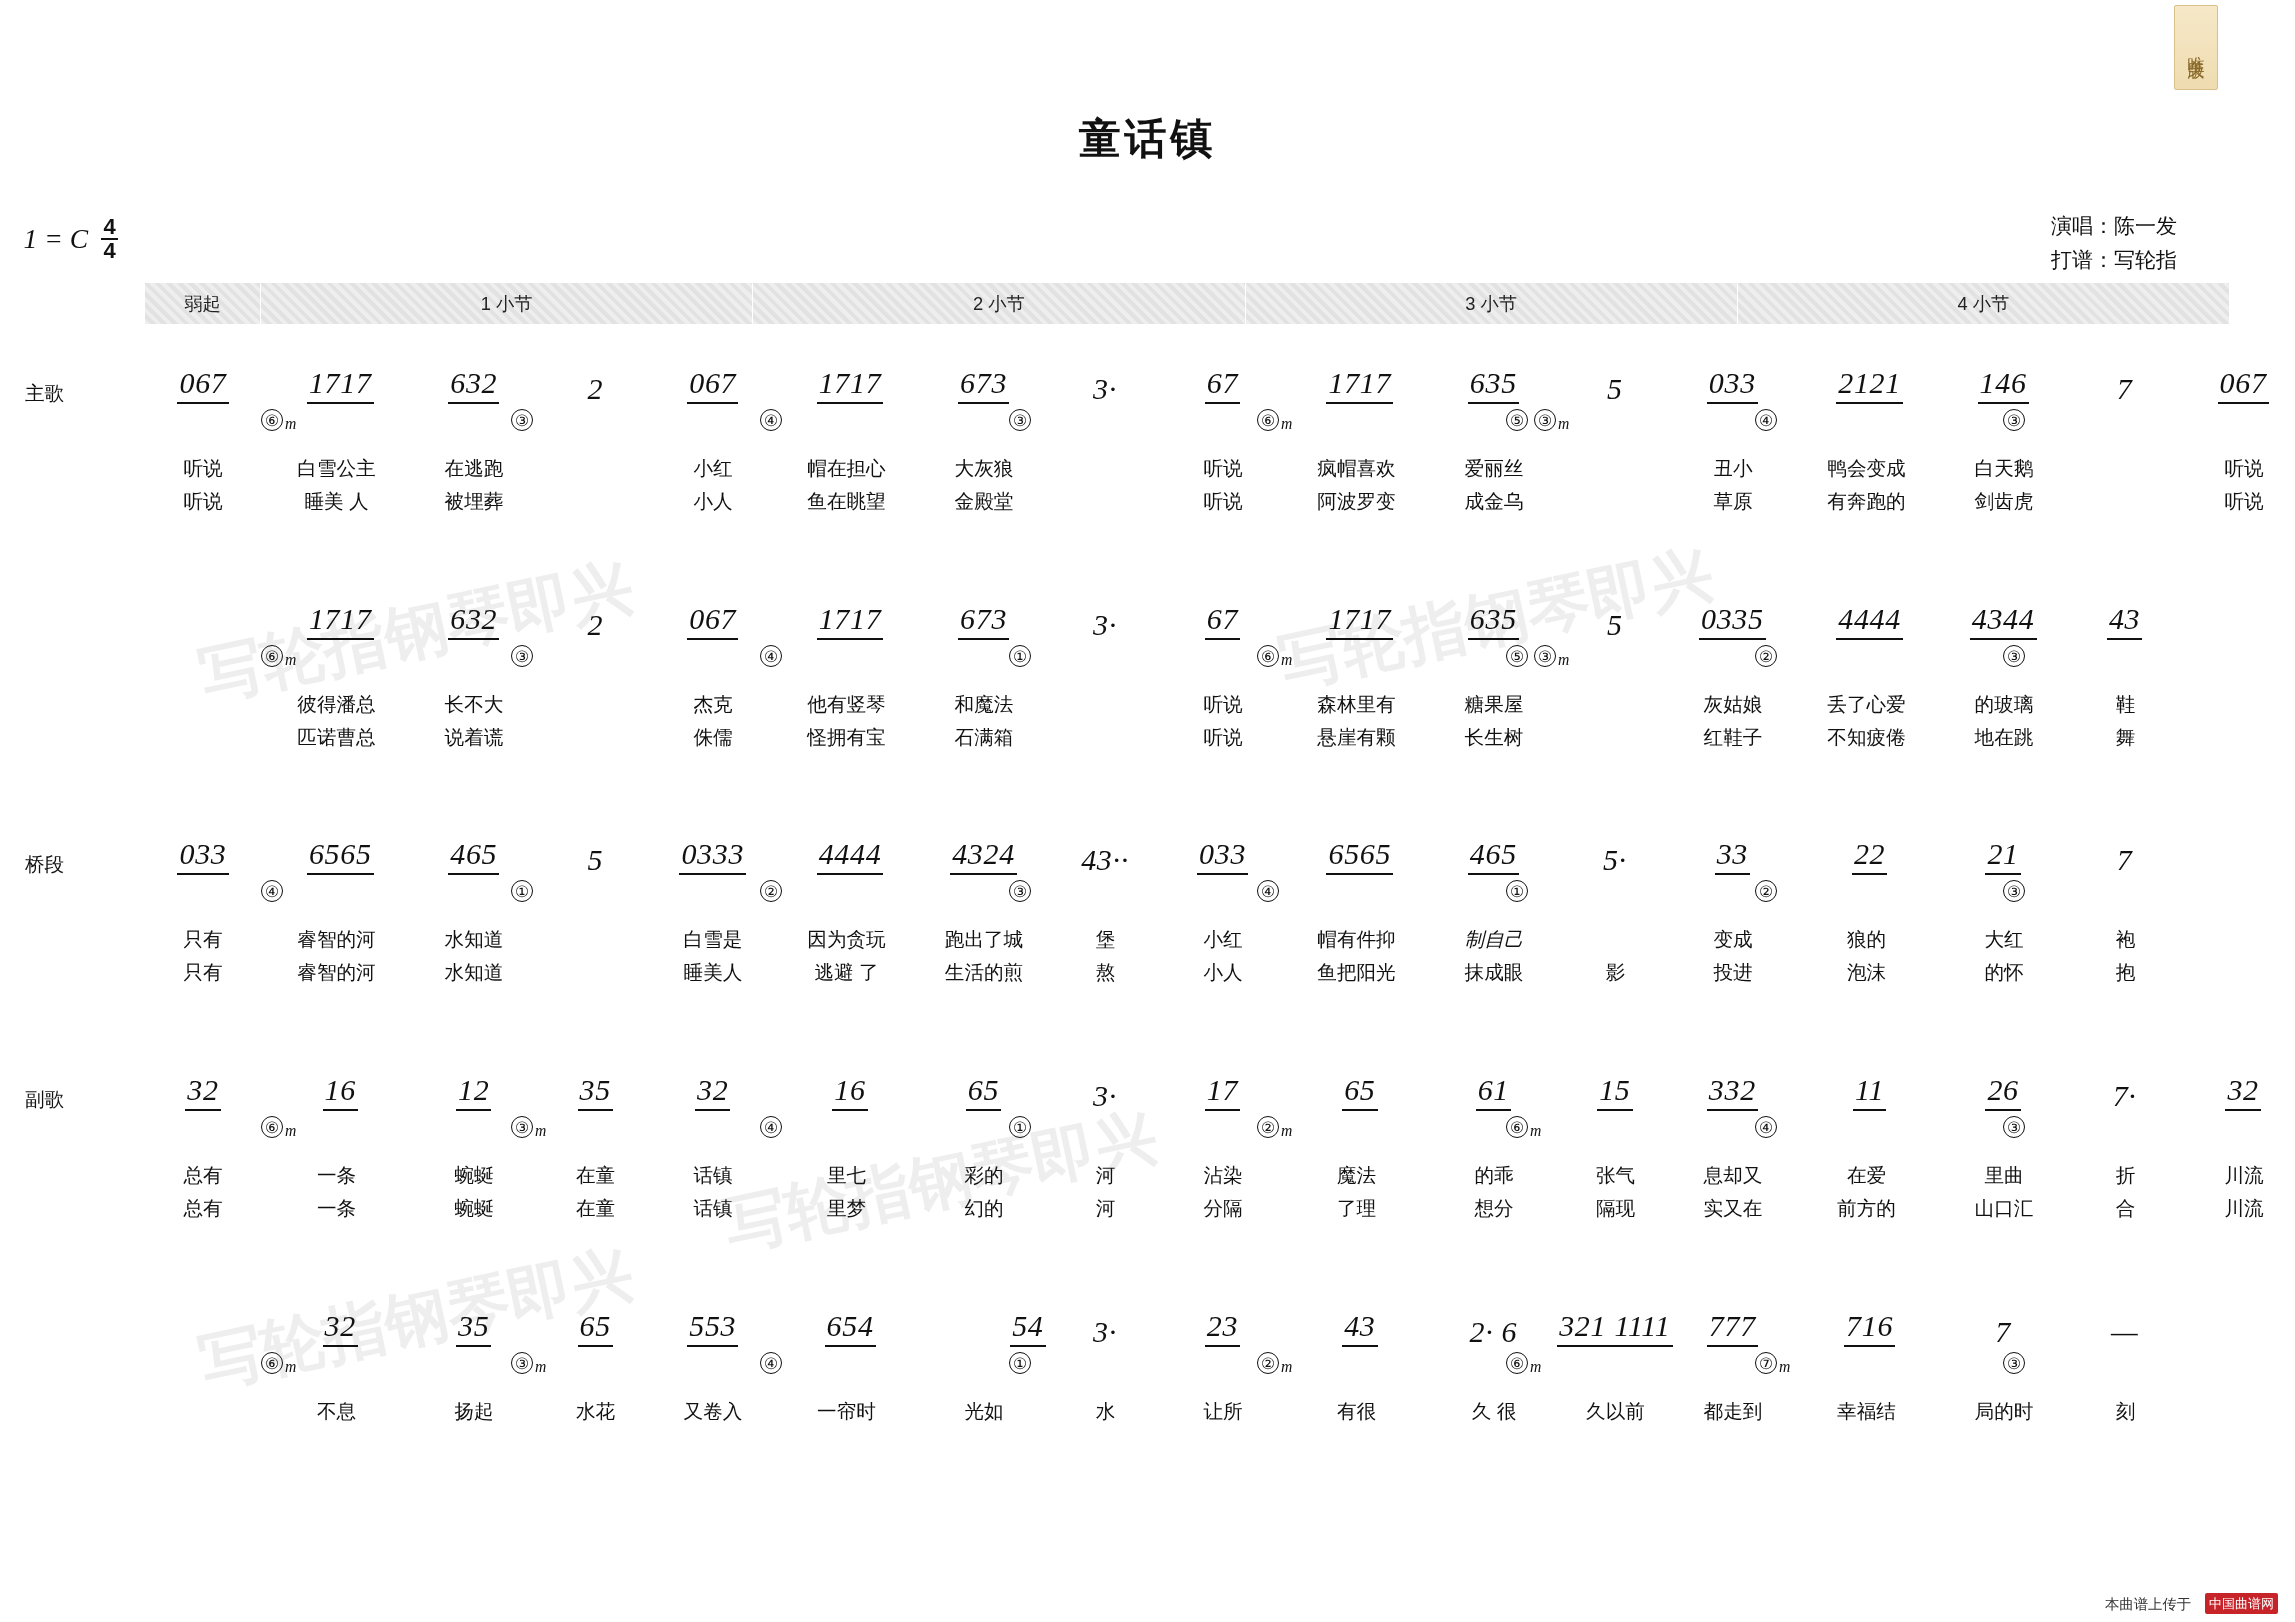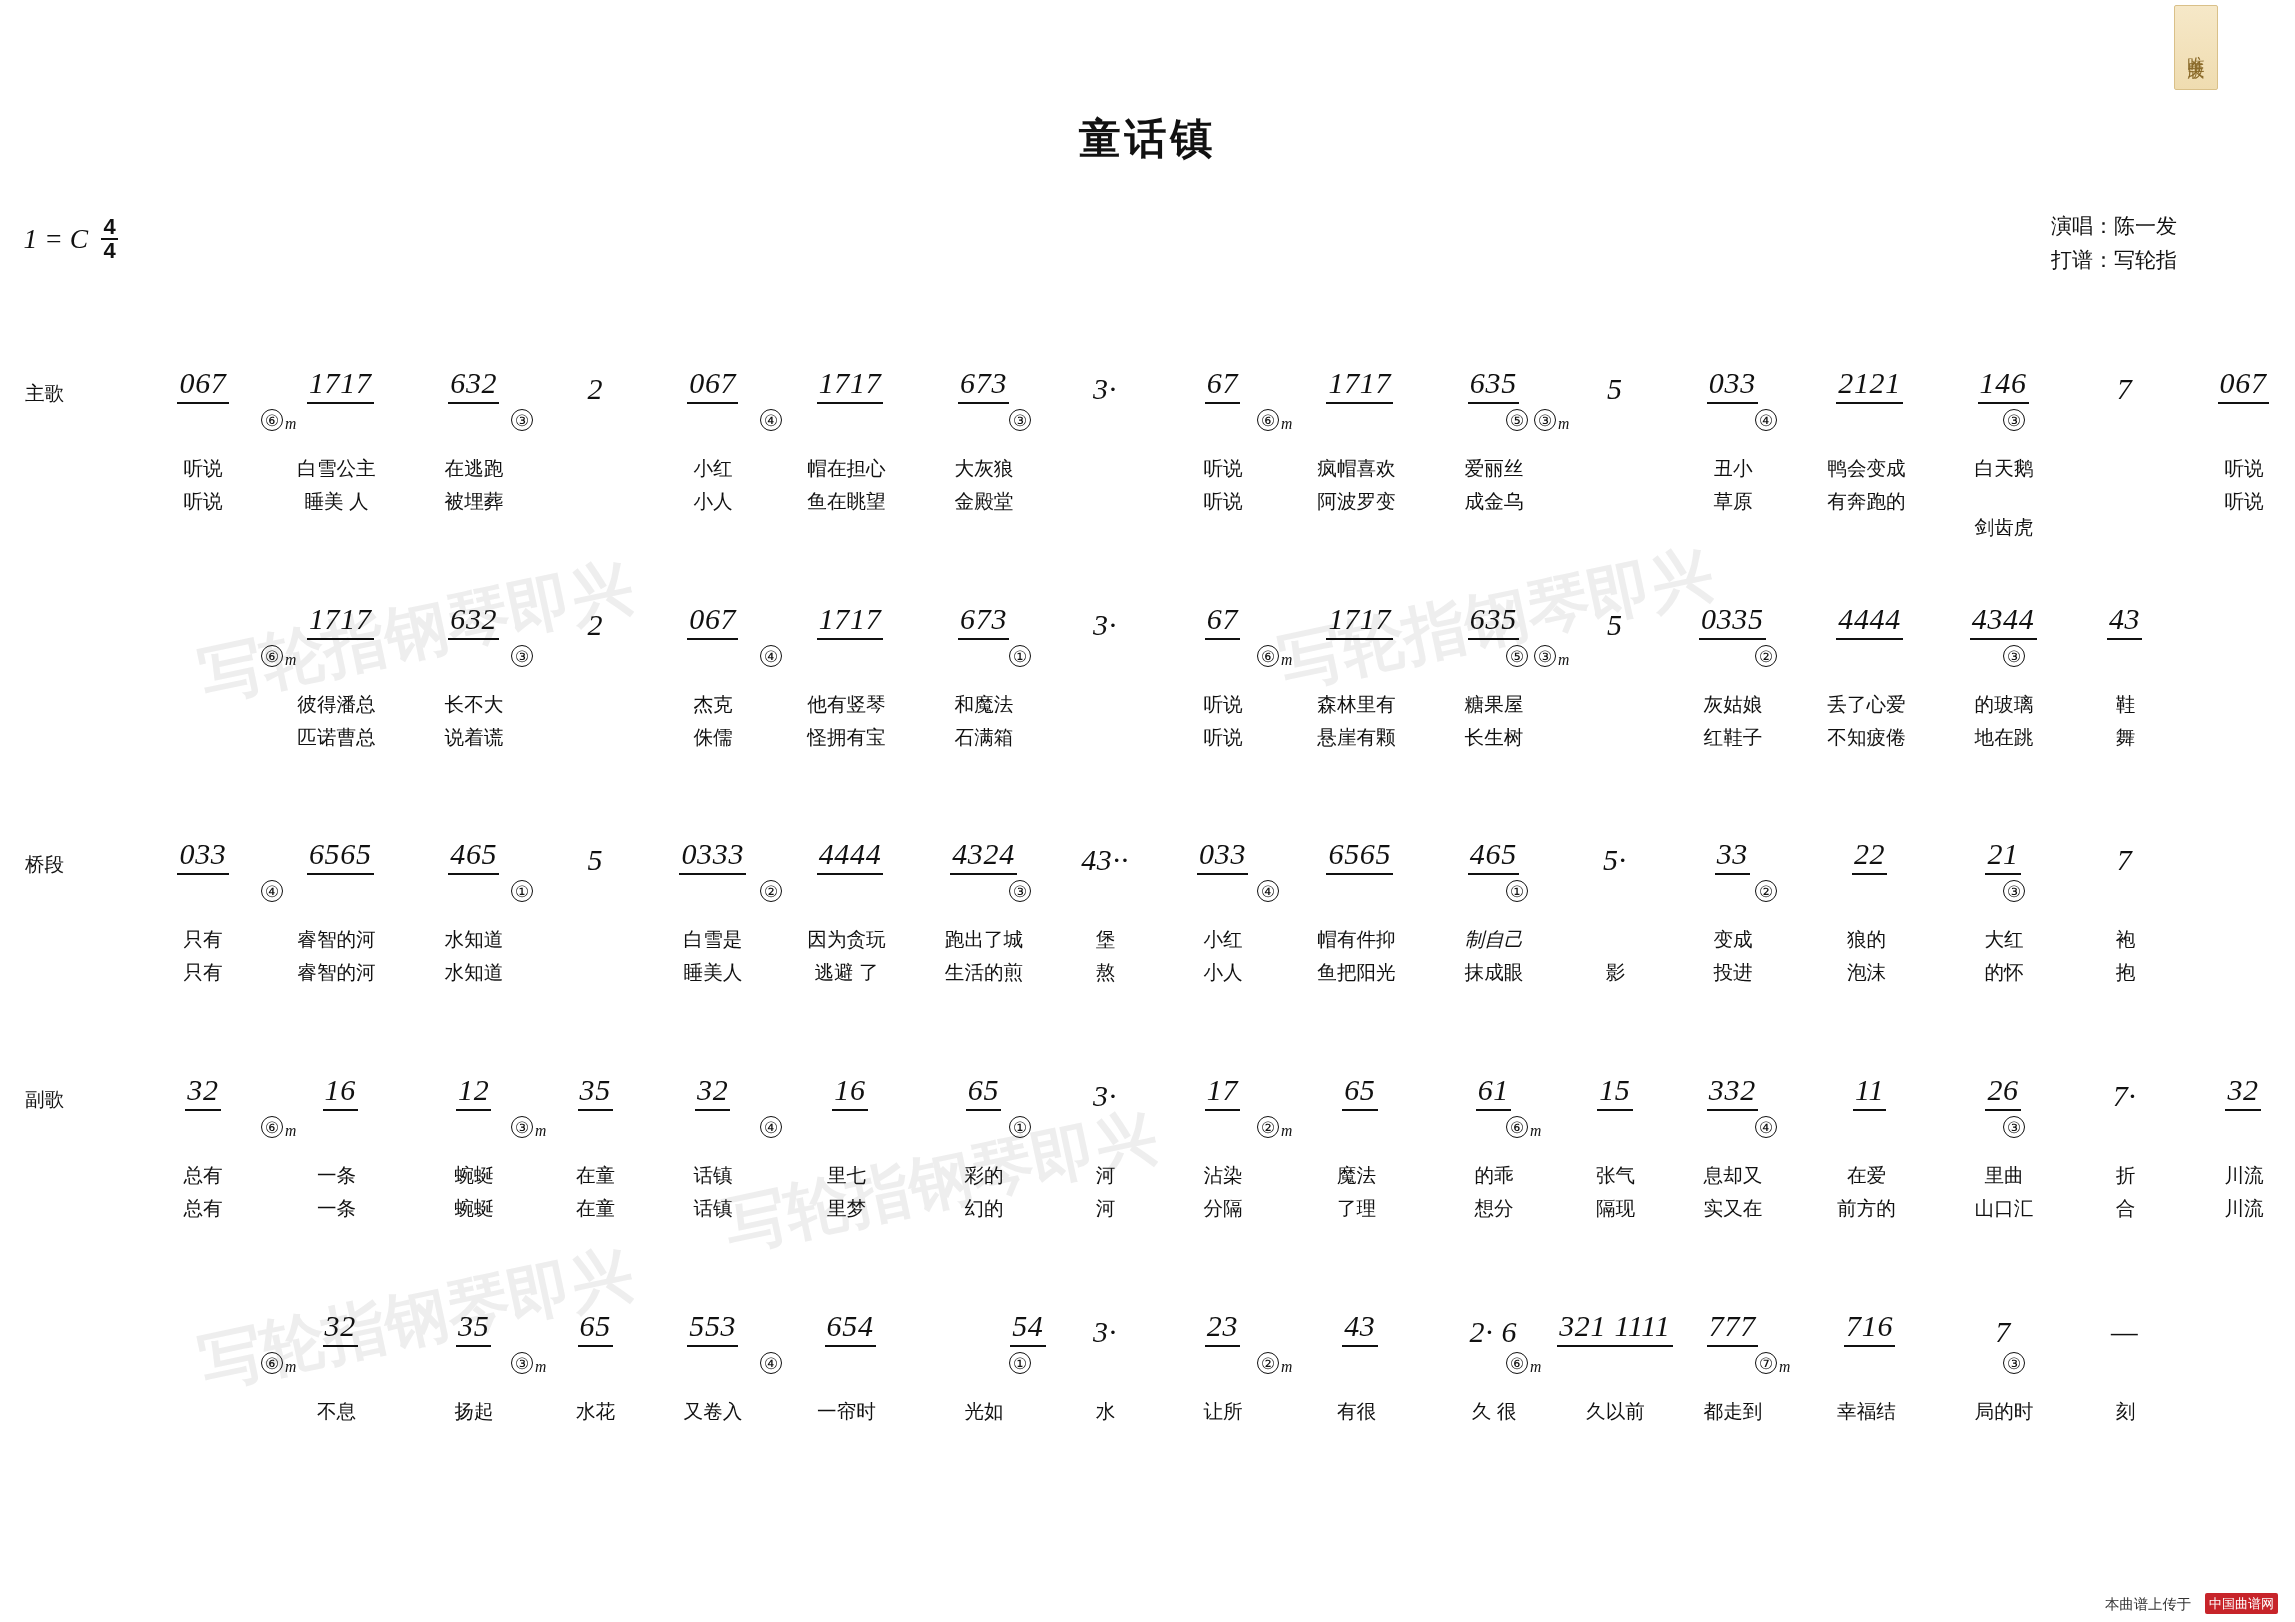--- a/index.html
+++ b/index.html
@@ -156,20 +156,27 @@
       <span class="num">4</span>
       <span class="den">4</span>
     </span>
   </div>
 
   <div class="credits">
     <div>演唱：陈一发</div>
     <div>打谱：写轮指</div>
   </div>
 
+  <div class="barstrip">
+    <div class="barcell first">弱起</div>
+    <div class="barcell bar">1 小节</div>
+    <div class="barcell bar">2 小节</div>
+    <div class="barcell bar">3 小节</div>
+    <div class="barcell bar">4 小节</div>
+  </div>
 
   <div class="wm" style="left:196px; top:589px;">写轮指钢琴即兴</div>
   <div class="wm" style="left:1276px; top:576px;">写轮指钢琴即兴</div>
   <div class="wm" style="left:196px; top:1276px;">写轮指钢琴即兴</div>
   <div class="wm" style="left:720px; top:1139px;">写轮指钢琴即兴</div>
 
   <div class="rowlabel" style="top:380px;">主歌</div>
   <div class="rowlabel" style="top:851px;">桥段</div>
   <div class="rowlabel" style="top:1086px;">副歌</div>
 
@@ -269,21 +276,21 @@
         <div class="lc" style="flex: 0 0 116px;">小人</div>
         <div class="lc" style="flex: 0 0 151px;">鱼在眺望</div>
         <div class="lc" style="flex: 0 0 124px;">金殿堂</div>
         <div class="lc" style="flex: 0 0 119px;"></div>
         <div class="lc" style="flex: 0 0 116px;">听说</div>
         <div class="lc" style="flex: 0 0 151px;">阿波罗变</div>
         <div class="lc" style="flex: 0 0 124px;">成金乌</div>
         <div class="lc" style="flex: 0 0 119px;"></div>
         <div class="lc" style="flex: 0 0 116px;">草原</div>
         <div class="lc" style="flex: 0 0 151px;">有奔跑的</div>
-        <div class="lc" style="flex: 0 0 124px; margin-top: 26px;">剑齿虎</div>
+        <div class="lc" style="flex: 0 0 124px;">剑齿虎</div>
         <div class="lc" style="flex: 0 0 119px;"></div>
         <div class="lc" style="flex: 0 0 118px;">听说</div>
       </div>
   </div>
 
   <div class="system" style="top:589px;">
     <div class="noteline" id="nl1">
         <div class="cell" style="flex: 0 0 116px;">
           <span class="ng"><span class="num"></span></span>
         </div>

